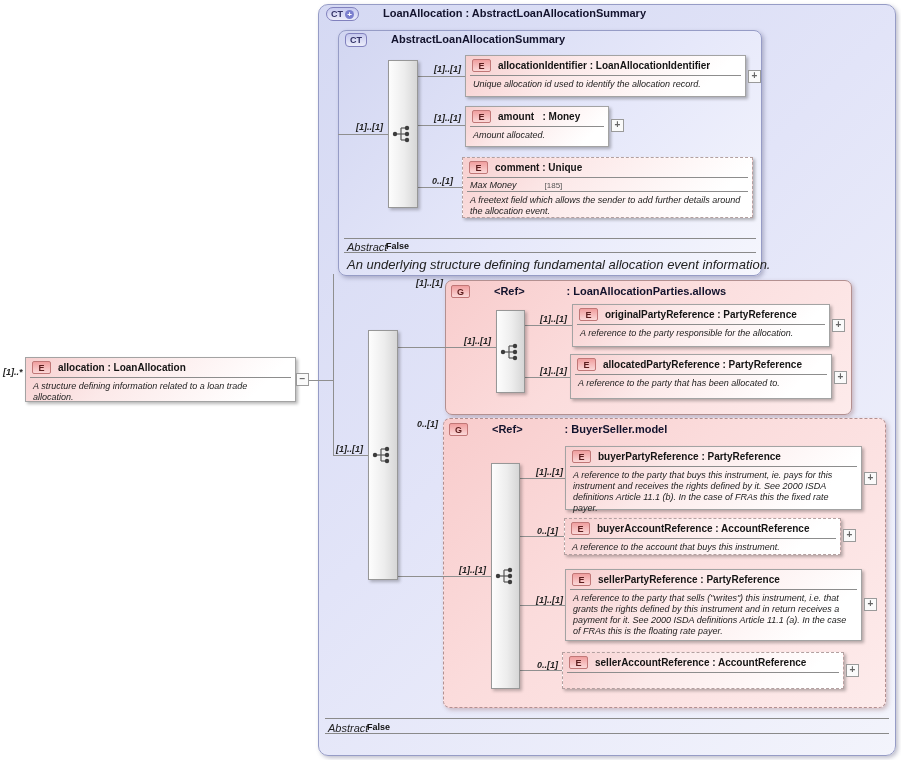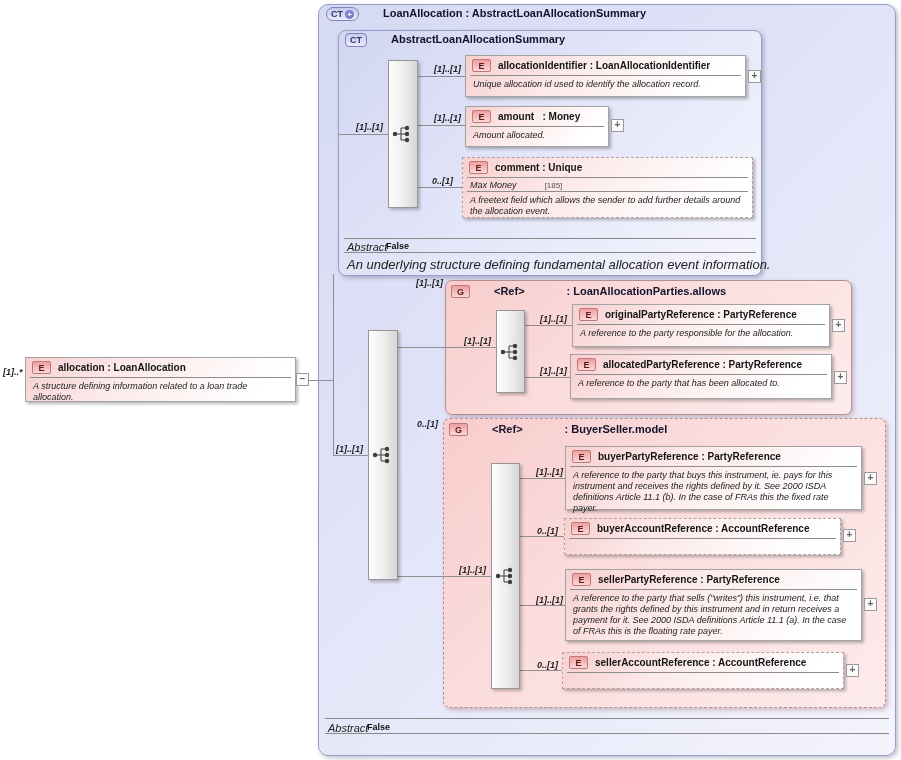--- a/index.html
+++ b/index.html
@@ -291,20 +291,21 @@
 
   <div class="card" style="left:537px;top:526px">0..[1]</div>
   <div class="ebox dashed" style="left:564px;top:518px;width:277px;height:37px">
     <div class="ebox-h">
       <span class="badge">
           <span>E</span>
         </span>
       <span class="etitle">buyerAccountReference : AccountReference</span>
     </div>
     <div class="sep"></div>
+    <div class="annot">A reference to the account that buys this instrument.</div>
   </div>
   <div class="toggle" style="left:843px;top:529px">+</div>
 
   <div class="card" style="left:536px;top:595px">[1]..[1]</div>
   <div class="ebox" style="left:565px;top:569px;width:297px;height:72px">
     <div class="ebox-h">
       <span class="badge">
           <span>E</span>
         </span>
       <span class="etitle">sellerPartyReference : PartyReference</span>

